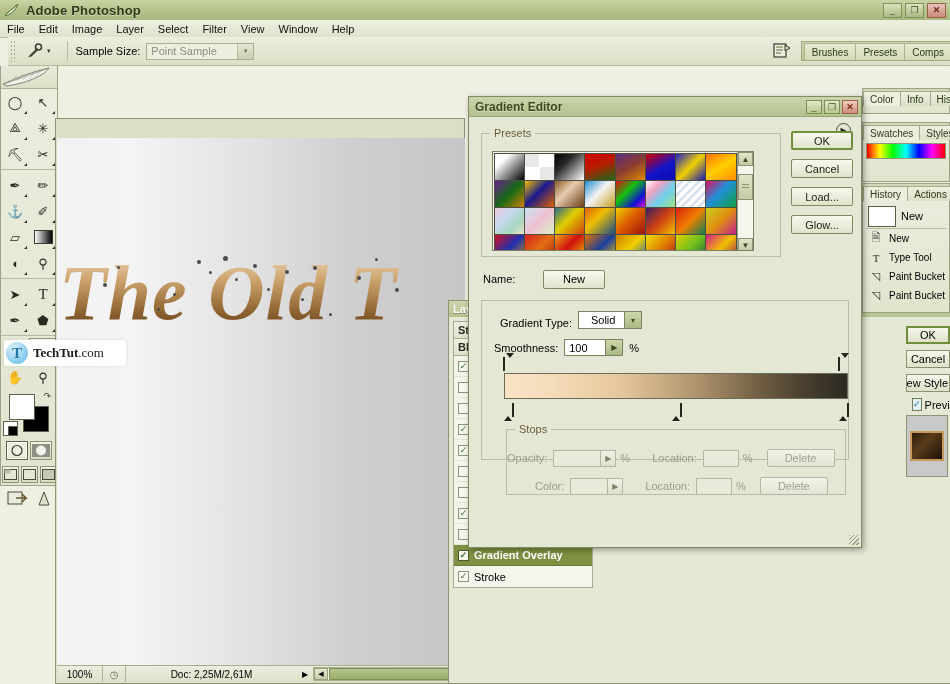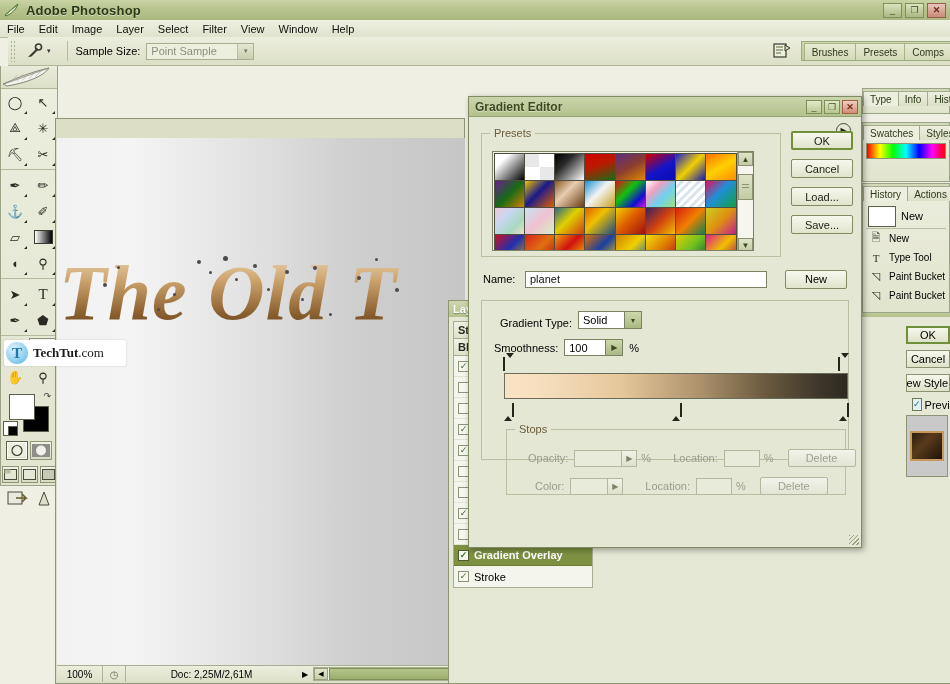--- a/index.html
+++ b/index.html
@@ -276,21 +276,21 @@
   #ge-name-label{width:42px;font-size:11px;}
   #ge-name-input{flex:0 0 242px;height:17px;border:1px solid #7b8163;background:#fff;
     box-sizing:border-box;font-size:11px;padding:1px 4px;display:flex;align-items:center;color:#111;}
   #ge-new-btn{margin-left:18px;width:62px;height:19px;border:1px solid #7f8b61;box-sizing:border-box;
     background:linear-gradient(to bottom,#f7f8ee,#e0e4cb);display:flex;align-items:center;justify-content:center;
     font-size:11px;border-radius:2px;}
 
   #ge-settings{left:12px;top:203px;width:368px;height:160px;}
   #ge-type-row{position:absolute;left:18px;top:10px;display:flex;align-items:flex-end;font-size:11px;}
   #ge-type-select{margin-left:6px;width:64px;height:18px;border:1px solid #7b8163;background:#fff;
-    box-sizing:border-box;display:flex;align-items:center;padding-left:4px;font-size:11px;}
+    box-sizing:border-box;display:flex;align-items:center;padding-left:12px;font-size:11px;}
   #ge-type-select .caret{margin-left:auto;width:16px;height:16px;
     background:linear-gradient(to bottom,#cdd8ab,#a9b983);border-left:1px solid #7b8163;
     display:flex;align-items:center;justify-content:center;font-size:8px;color:#3b4a20;}
   #ge-smooth-row{position:absolute;left:12px;top:38px;display:flex;align-items:center;font-size:11px;}
   #ge-smooth-input{margin-left:6px;width:42px;height:17px;border:1px solid #7b8163;background:#fff;
     box-sizing:border-box;display:flex;align-items:center;padding-left:4px;font-size:11px;}
   #ge-smooth-btn{width:17px;height:17px;border:1px solid #7b8163;border-left:none;
     background:linear-gradient(to bottom,#cdd8ab,#a9b983);
     display:flex;align-items:center;justify-content:center;font-size:8px;color:#3b4a20;box-sizing:border-box;}
   #ge-smooth-pct{margin-left:6px;}
@@ -635,21 +635,21 @@
     <span id="ls-preview-cb">✓</span>
     <span>Preview</span>
   </div>
   <div id="ls-thumb-box">
     <div id="ls-thumb"></div>
   </div>
 </div>
 
 <div class="panel" id="rp-color">
   <div class="panel-tabs">
-    <span class="ptab active">Type</span>
+    <span class="ptab active">Color</span>
     <span class="ptab">Info</span>
     <span class="ptab">Histogram</span>
   </div>
 </div>
 
 <div class="panel" id="rp-swatches">
   <div class="panel-tabs">
     <span class="ptab active">Swatches</span>
     <span class="ptab">Styles</span>
   </div>
@@ -742,26 +742,25 @@
         <div class="sb-btn">▼</div>
       </div>
     </div>
   </fieldset>
   <div id="ge-presets-arrow">▶</div>
 
   <div id="ge-rightcol">
     <div class="ge-btn primary">OK</div>
     <div class="ge-btn">Cancel</div>
     <div class="ge-btn">Load...</div>
-    <div class="ge-btn">Save...</div>
+    <div class="ge-btn">Glow...</div>
   </div>
 
   <div id="ge-name-row">
     <span id="ge-name-label">Name:</span>
-    <span id="ge-name-input">planet</span>
     <span id="ge-new-btn">New</span>
   </div>
 
   <fieldset class="grp" id="ge-settings">
     <div id="ge-type-row">
       <span>Gradient Type:</span>
       <span id="ge-type-select">
         <span>Solid</span>
         <span class="caret">▾</span>
       </span>
@@ -794,21 +793,21 @@
         <span class="sq" style="background:#c9ab86"></span>
       </div>
       <div class="stop-bot" style="left:334px">
         <span class="pt"></span>
         <span class="sq" style="background:#2e2a22"></span>
       </div>
     </div>
 
     <fieldset class="grp" id="ge-stops">
       <legend>Stops</legend>
-      <div class="ge-field-row" style="left:21px;top:14px">
+      <div class="ge-field-row" style="left:0;top:14px">
         <span>Opacity:</span>
         <span class="ge-box" style="width:48px;margin-left:6px"></span>
         <span class="ge-arrowbtn">▶</span>
         <span style="margin-left:4px">%</span>
         <span style="margin-left:22px">Location:</span>
         <span class="ge-box" style="width:36px;margin-left:6px"></span>
         <span style="margin-left:4px">%</span>
         <span class="ge-btn-dis" style="width:68px;margin-left:14px">Delete</span>
       </div>
       <div class="ge-field-row" style="left:28px;top:42px">

